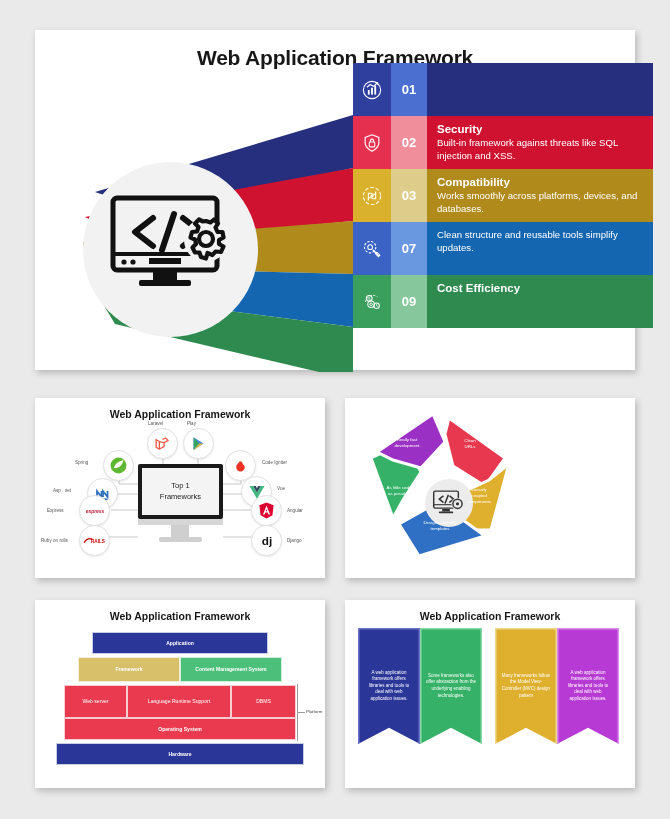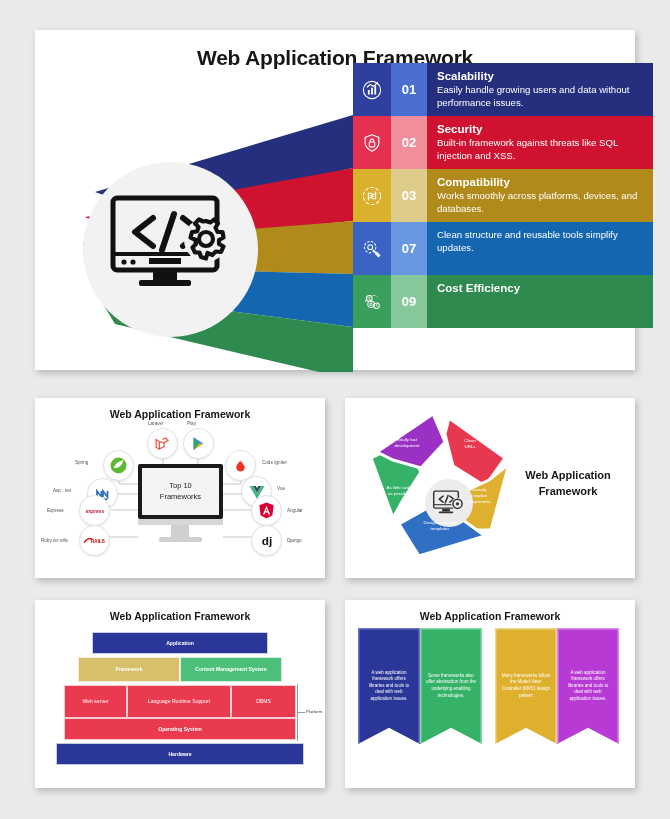--- a/index.html
+++ b/index.html
@@ -167,24 +167,20 @@
         <svg width="22" height="22" viewBox="0 0 24 24">
           <circle cx="12" cy="12" r="9.4" fill="none" stroke="#fff" stroke-width="1.2"></circle>
           <rect x="7.5" y="12" width="2" height="5" fill="#fff"></rect>
           <rect x="11" y="9.5" width="2" height="7.5" fill="#fff"></rect>
           <rect x="14.5" y="7" width="2" height="10" fill="#fff"></rect>
           <path d="M6.5 9 L10 6 L13.5 8 L17.5 4.5" fill="none" stroke="#fff" stroke-width="1.2"></path>
           <path d="M15.5 4.2 L18 4 L17.8 6.4" fill="none" stroke="#fff" stroke-width="1.1"></path>
         </svg>
       </div>
       <div class="numcell" style="background:#4a6fd0">01</div>
-      <div class="txtcell">
-        <div class="rtitle">Scalability</div>
-        <div class="rdesc">Easily handle growing users and data without performance issues.</div>
-      </div>
     </div>
 
     <div class="row" style="background:#cf1230">
       <div class="icocell" style="background:#e53050">
         <svg width="22" height="22" viewBox="0 0 24 24">
           <path d="M12 3 L19.5 6 V12 C19.5 17 12 21 12 21 C12 21 4.5 17 4.5 12 V6 Z" fill="none" stroke="#fff" stroke-width="1.25"></path>
           <rect x="9" y="11" width="6" height="5.2" rx="1" fill="none" stroke="#fff" stroke-width="1.15"></rect>
           <path d="M10.2 11 V9.6 A1.8 1.8 0 0 1 13.8 9.6 V11" fill="none" stroke="#fff" stroke-width="1.15"></path>
         </svg>
       </div>
@@ -263,21 +259,21 @@
         <path d="M70 121 L70 117 L86 117"></path>
         <line x1="86" y1="117" x2="103" y2="117"></line>
         <line x1="188" y1="90" x2="216" y2="90"></line>
         <line x1="188" y1="117" x2="216" y2="117"></line>
         <path d="M222 62 L222 74 L188 74"></path>
       </g>
     </svg>
 
     <div class="mon-body">
       <div class="mon-screen">
-        <span><span>Top 10</span><br>
+        <span><span>Top 1</span><br>
         <span>Frameworks</span></span>
       </div>
     </div>
     <div class="mon-neck"></div>
     <div class="mon-stand"></div>
     <div class="mon-base"></div>
 
     <div class="fw-bubble" style="left:68px;top:30px">
       <svg width="19" height="19" viewBox="0 0 24 24">
         <circle cx="12" cy="12" r="10" fill="#5fb832"></circle>
@@ -405,24 +401,20 @@
     <div class="pent-lbl" style="left:12px;top:71px">
       <span>As little code</span><br>
       <span>as possible</span>
     </div>
     <div class="pent-lbl" style="left:20px;top:23px">
       <span>Really fast</span><br>
       <span>development</span>
     </div>
   </div>
 
-  <div class="pent-cap">
-    <span>Web Application</span><br>
-    <span>Framework</span>
-  </div>
 </div>
 
 <div class="slide" id="slide-stack">
   <div class="sm-title">Web Application Framework</div>
 
   <div class="stack-wrap">
     <div class="lyr" style="left:57px;top:8px;width:176px;height:22px;background:#2b3699">Application</div>
 
     <div class="lyr" style="left:43px;top:33px;width:102px;height:25px;background:#d8c06a">Framework</div>
     <div class="lyr" style="left:145px;top:33px;width:102px;height:25px;background:#4cc07a">Content Management System</div>

